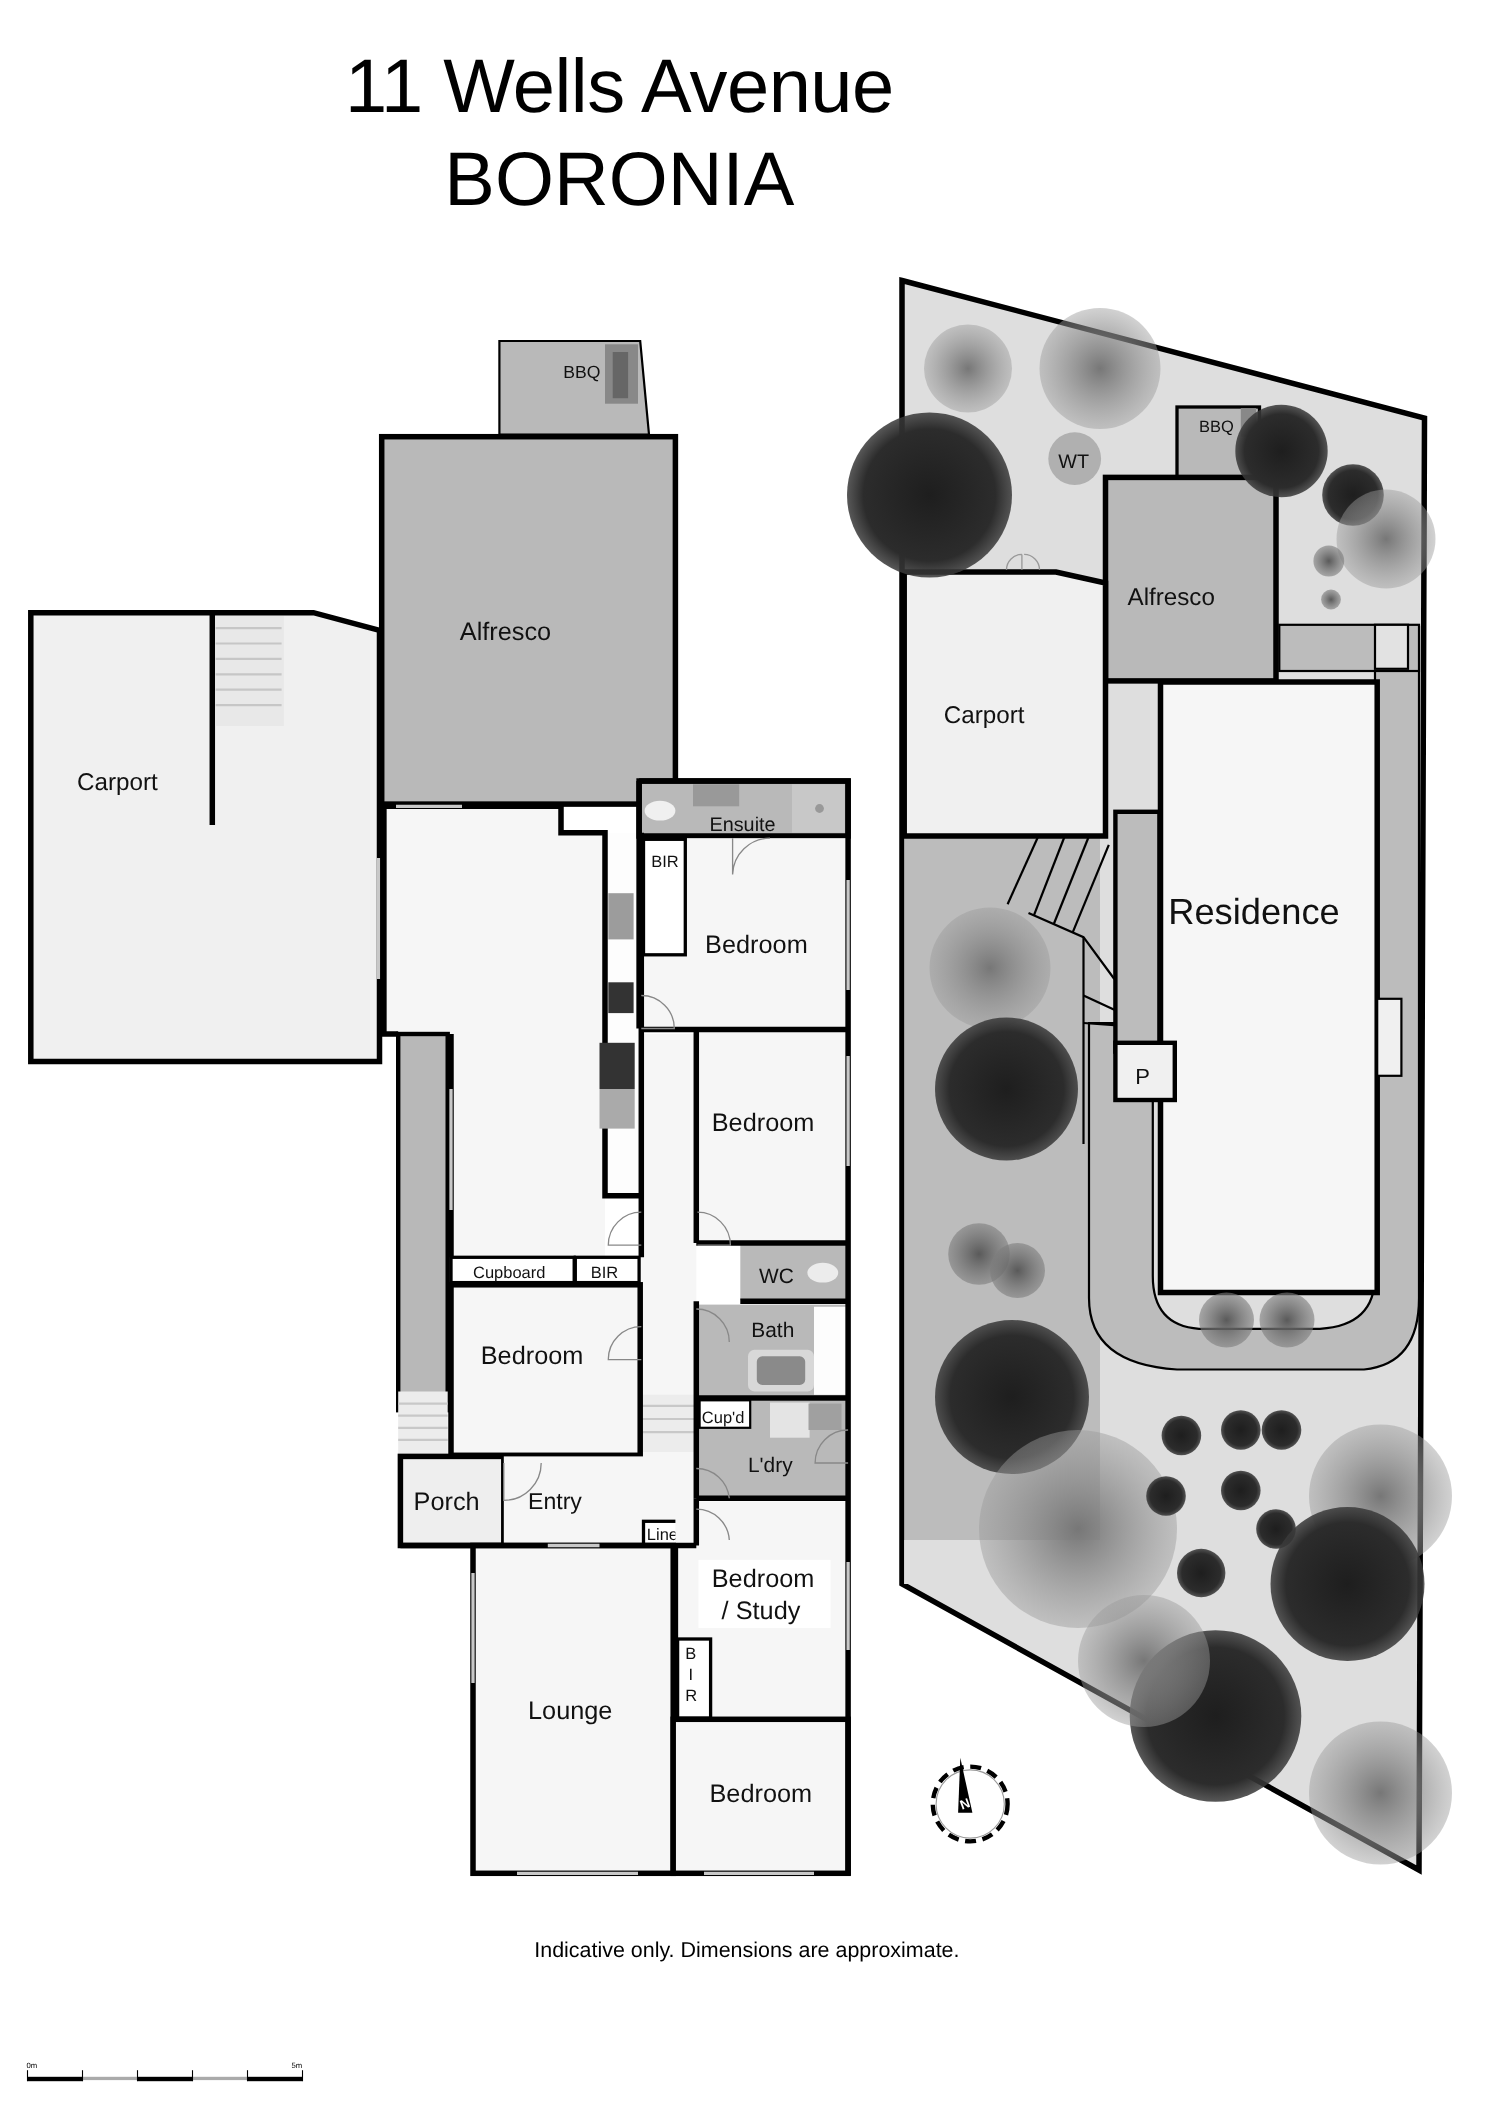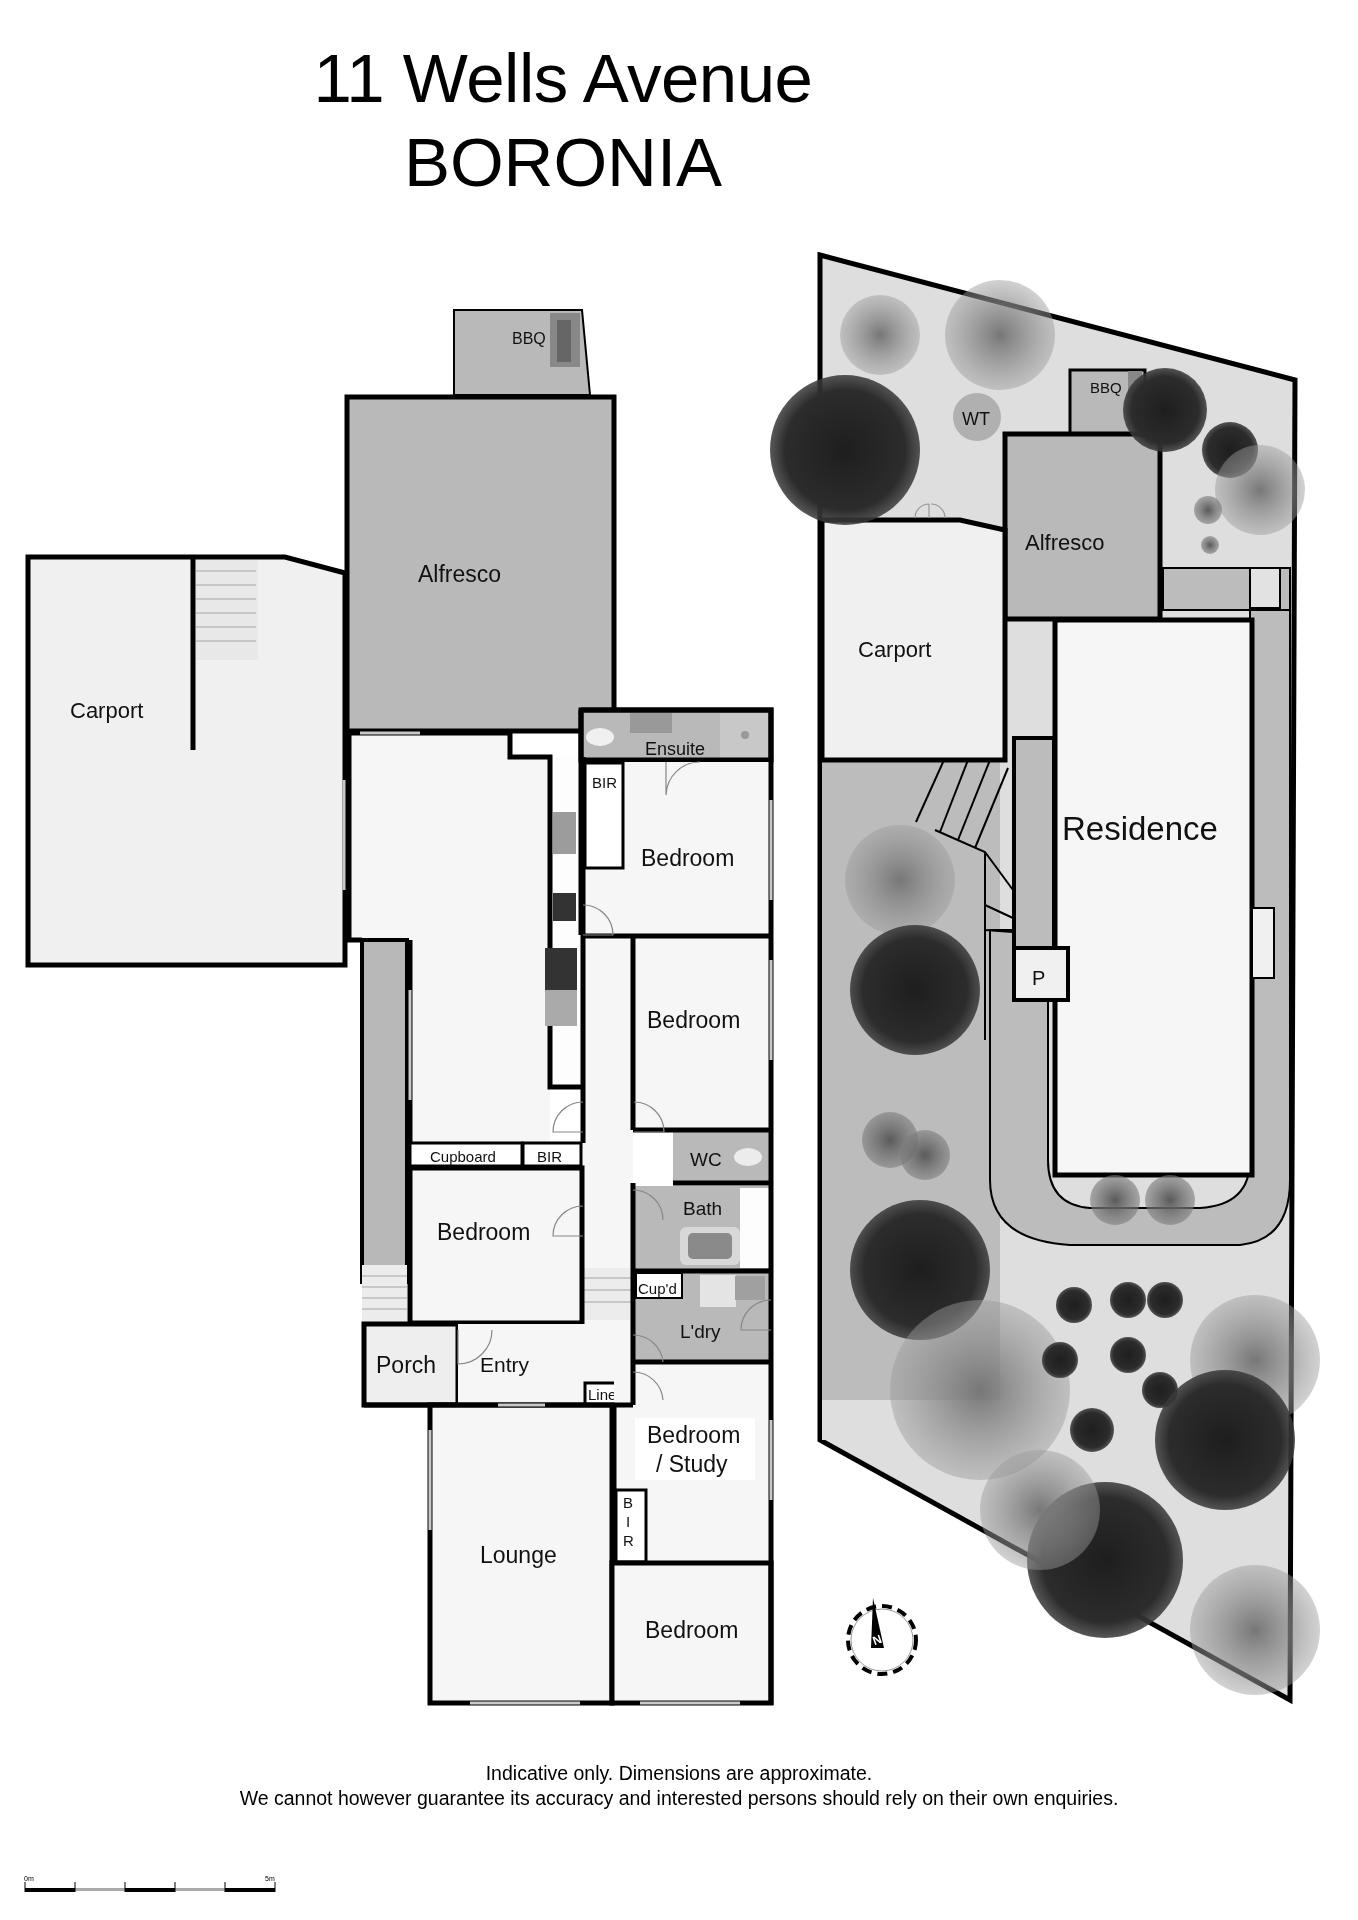--- a/index.html
+++ b/index.html
@@ -303,17 +303,16 @@
       <line x1="125" y1="1882" x2="125" y2="1892"></line>
         <line x1="175" y1="1882" x2="175" y2="1892"></line>
       <line x1="225" y1="1882" x2="225" y2="1892"></line>
         <line x1="275" y1="1882" x2="275" y2="1892"></line>
     </g>
   </g>
 </svg>
 
 <div class="disclaimer">
   <div>Indicative only. Dimensions are approximate.</div>
-  <div>We cannot however guarantee its accuracy and interested persons should rely on their own enquiries.</div>
 </div>
 
 <div class="scale-label" style="left:24px;">0m</div>
 <div class="scale-label" style="left:265px;">5m</div>
 
 </body></html>

